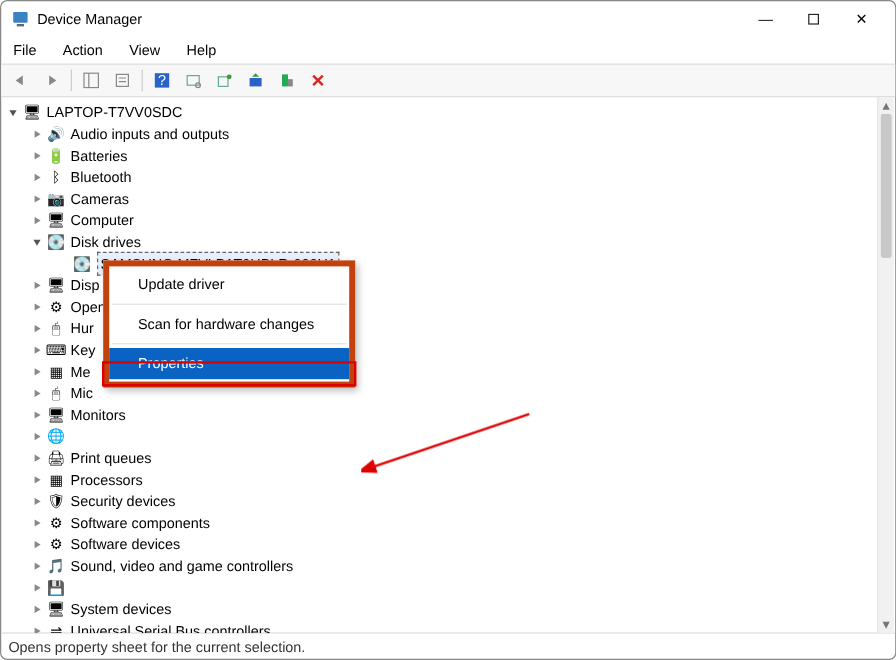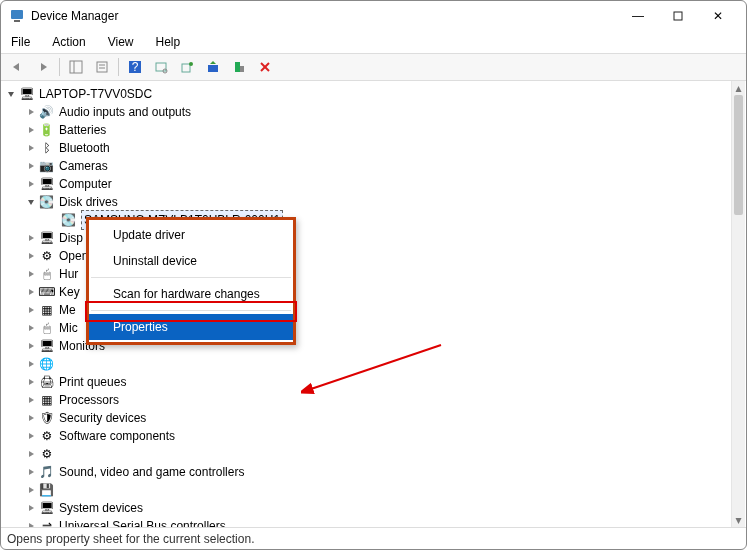--- a/index.html
+++ b/index.html
@@ -18,21 +18,21 @@
 .tree { flex: 1; overflow: auto; padding: 4px 2px; position: relative; }
 .node { display: flex; align-items: center; height: 18px; line-height: 18px; white-space: nowrap; }
 .indent0 { padding-left: 2px; }
 .indent1 { padding-left: 22px; }
 .indent2 { padding-left: 44px; }
 .exp { width: 12px; height: 12px; margin-right: 2px; display: flex; align-items: center; justify-content: center; color: #666; }
 .exp svg { width: 8px; height: 8px; }
 .node .ico { width: 16px; height: 16px; margin-right: 4px; display: flex; align-items: center; justify-content: center; }
 .node .lbl { }
 .node.selected .lbl { border: 1px dashed #666; padding: 0 2px; background: #e8f0fe; }
-.context-menu { position: absolute; background: #fff; border: 3px solid #c2410c; box-shadow: 2px 3px 6px rgba(0,0,0,0.25); width: 210px; z-index: 10; padding: 2px 0; }
+.context-menu { position: absolute; background: #fff; border: 5px solid #c2410c; box-shadow: 2px 3px 6px rgba(0,0,0,0.25); width: 210px; z-index: 10; padding: 2px 0; }
 .context-menu .item { height: 26px; padding: 0 24px; display: flex; align-items: center; }
 .context-menu .item.highlight { background: #0a63c2; color: #ffffff; }
 .context-menu .sep { height: 1px; background: #e0e0e0; margin: 3px 2px; }
 .highlight-rect { position: absolute; border: 2px solid #d00; pointer-events: none; z-index: 11; }
 .arrow { position: absolute; pointer-events: none; z-index: 12; }
 .statusbar { height: 22px; border-top: 1px solid #ddd; padding: 2px 6px; display: flex; align-items: center; color: #333; }
 .scrollbar { position: absolute; right: 1px; top: 0; bottom: 0; width: 14px; background: #f1f1f1; border-left: 1px solid #e5e5e5; }
 .scrollbar .thumb { position: absolute; left: 2px; right: 2px; top: 14px; height: 120px; background: #c8c8c8; border-radius: 2px; }
 .scrollbar .arrow-btn { position: absolute; left: 0; right: 0; height: 14px; display: flex; align-items: center; justify-content: center; color: #777; }
 .scrollbar .arrow-btn.up { top: 0; }
@@ -314,20 +314,21 @@
           <span class="ico" style="font-size: 12px;">⚙</span>
           <span class="lbl">Software components</span>
         </div>
         <div class="node indent1">
           <span class="exp">
             <svg viewBox="0 0 8 8">
               <path d="M2 1 L7 4 L2 7 Z" fill="#888"></path>
             </svg>
           </span>
           <span class="ico" style="font-size: 12px;">⚙</span>
+          <span class="lbl">Software devices</span>
         </div>
         <div class="node indent1">
           <span class="exp">
             <svg viewBox="0 0 8 8">
               <path d="M2 1 L7 4 L2 7 Z" fill="#888"></path>
             </svg>
           </span>
           <span class="ico" style="font-size: 12px;">🎵</span>
           <span class="lbl">Sound, video and game controllers</span>
         </div>
@@ -359,21 +360,20 @@
         </div>
       </div>
     <div class="scrollbar">
       <div class="arrow-btn up">▴</div>
       <div class="thumb"></div>
       <div class="arrow-btn down">▾</div>
     </div>
 
     <div class="context-menu" id="cmenu" style="left: 85px; top: 136px;">
         <div class="item">Update driver</div>
-        <div class="item">Uninstall device</div>
         <div class="sep"></div>
         <div class="item">Scan for hardware changes</div>
         <div class="sep"></div>
         <div class="item highlight">Properties</div>
       </div>
     <div class="highlight-rect" id="hrect" style="left: 84px; top: 220px; width: 212px; height: 21px;"></div>
     <svg class="arrow" id="arrow" width="160" height="70" style="left:300px; top:256px; position:absolute;">
       <defs>
           <marker id="ah" markerWidth="8" markerHeight="8" refX="1" refY="3" orient="auto">
             <path d="M0,0 L0,6 L8,3 Z" fill="#d00"></path>

